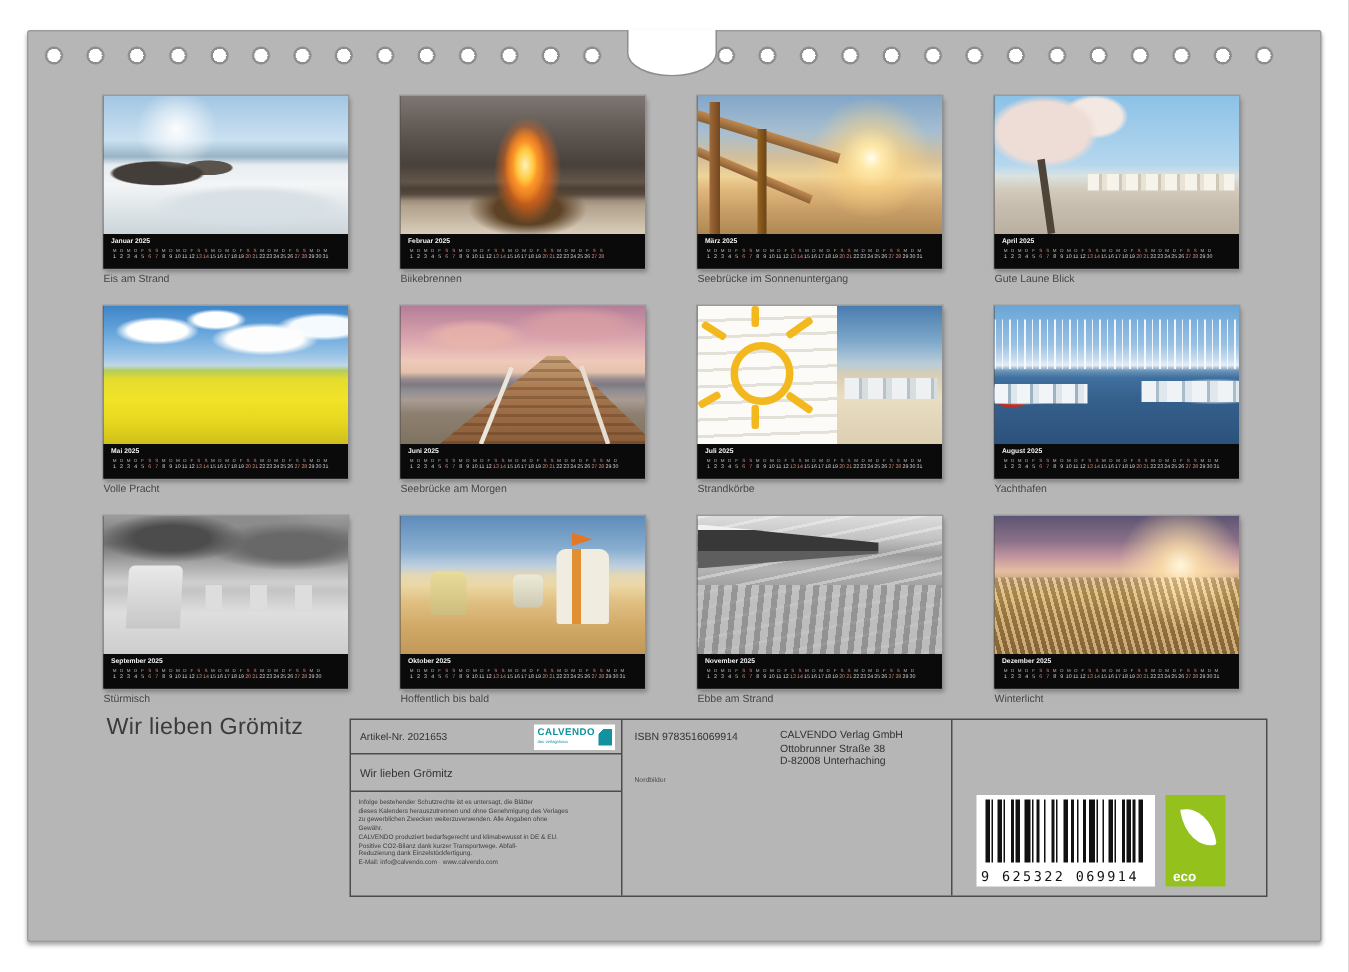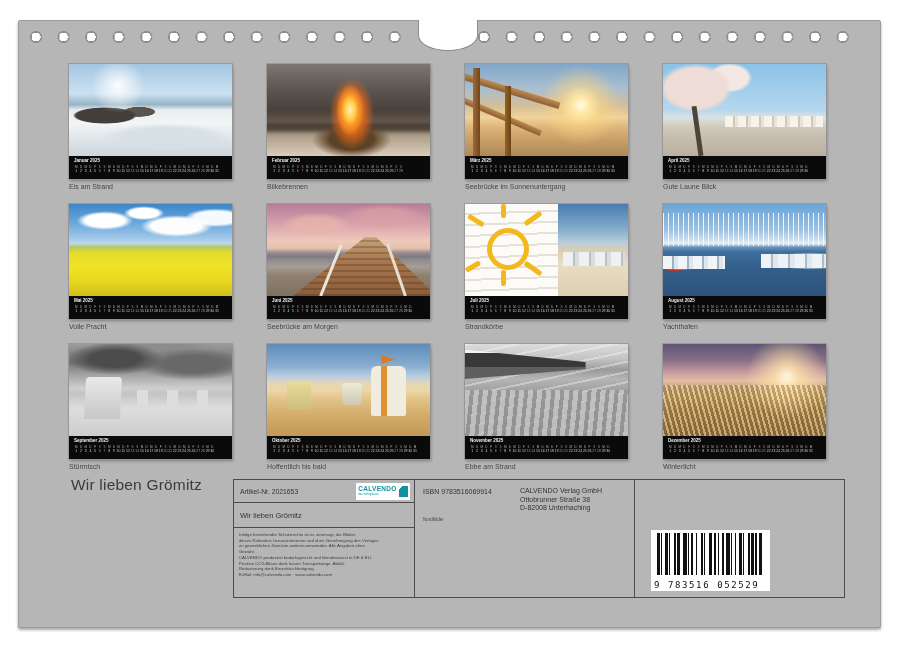--- a/index.html
+++ b/index.html
@@ -391,18 +391,22 @@
     <div class="c2">
       <div class="isbn">ISBN 9783516069914</div>
       <div class="author">Nordbilder</div>
       <div class="publisher">CALVENDO Verlag GmbH
 Ottobrunner Straße 38
 D-82008 Unterhaching</div>
     </div>
     <div class="c3">
       <div class="bcbox">
         <div class="bars"><i class="b" style="width: 2.7px;"></i><i style="width: 1.35px;"></i><i class="b" style="width: 1.35px;"></i><i style="width: 2.7px;"></i><i class="b" style="width: 2.7px;"></i><i style="width: 1.35px;"></i><i class="b" style="width: 1.35px;"></i><i style="width: 4.05px;"></i><i class="b" style="width: 1.35px;"></i><i style="width: 1.35px;"></i><i class="b" style="width: 2.7px;"></i><i style="width: 2.7px;"></i><i class="b" style="width: 4.05px;"></i><i style="width: 1.35px;"></i><i class="b" style="width: 1.35px;"></i><i style="width: 1.35px;"></i><i class="b" style="width: 2.7px;"></i><i style="width: 2.7px;"></i><i class="b" style="width: 1.35px;"></i><i style="width: 4.05px;"></i><i class="b" style="width: 1.35px;"></i><i style="width: 1.35px;"></i><i class="b" style="width: 1.35px;"></i><i style="width: 4.05px;"></i><i class="b" style="width: 2.7px;"></i><i style="width: 1.35px;"></i><i class="b" style="width: 2.7px;"></i><i style="width: 1.35px;"></i><i class="b" style="width: 1.35px;"></i><i style="width: 2.7px;"></i><i class="b" style="width: 2.7px;"></i><i style="width: 1.35px;"></i><i class="b" style="width: 4.05px;"></i><i style="width: 1.35px;"></i><i class="b" style="width: 1.35px;"></i><i style="width: 2.7px;"></i><i class="b" style="width: 1.35px;"></i><i style="width: 2.7px;"></i><i class="b" style="width: 2.7px;"></i><i style="width: 1.35px;"></i><i class="b" style="width: 1.35px;"></i><i style="width: 4.05px;"></i><i class="b" style="width: 1.35px;"></i><i style="width: 1.35px;"></i><i class="b" style="width: 2.7px;"></i><i style="width: 1.35px;"></i><i class="b" style="width: 1.35px;"></i><i style="width: 2.7px;"></i><i class="b" style="width: 2.7px;"></i><i style="width: 2.7px;"></i></div>
-        <div class="bcdigits">9 783516 052529</div>
+        <div class="bcdigits">9 625322 069914</div>
+      </div>
+      <div class="eco">
+        <div class="leaf"></div>
+        <div class="ecolabel">eco</div>
       </div>
     </div>
   </div>
 
 </div>
 
 </body></html>

